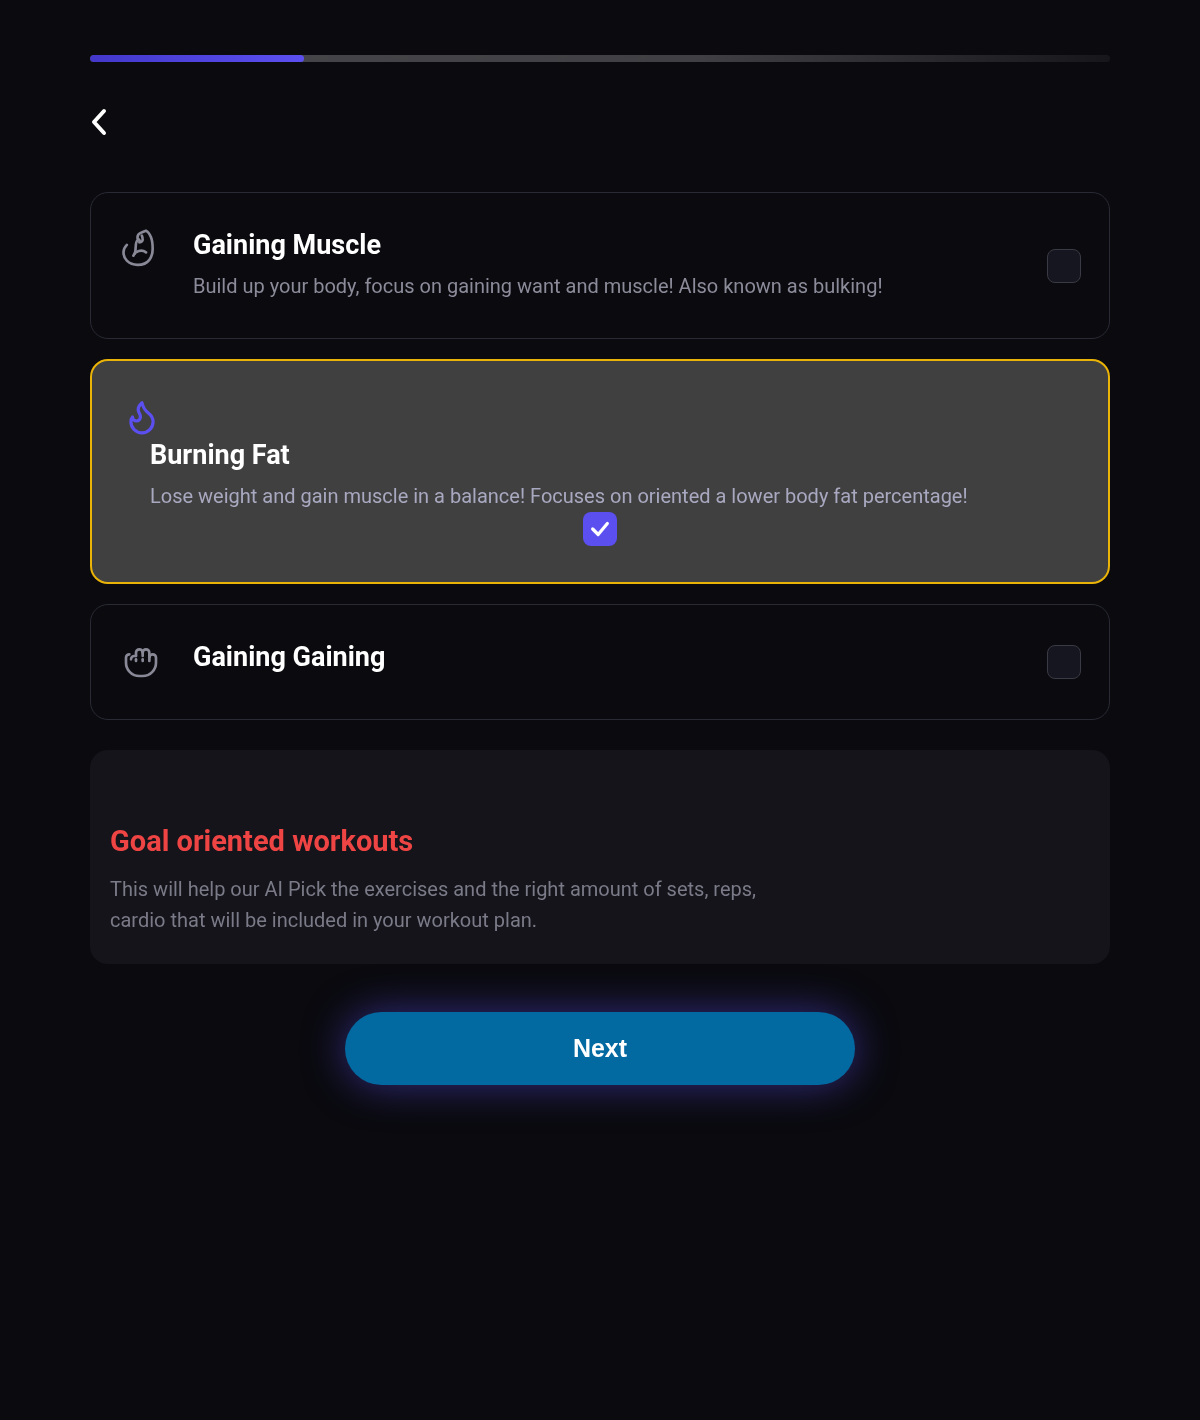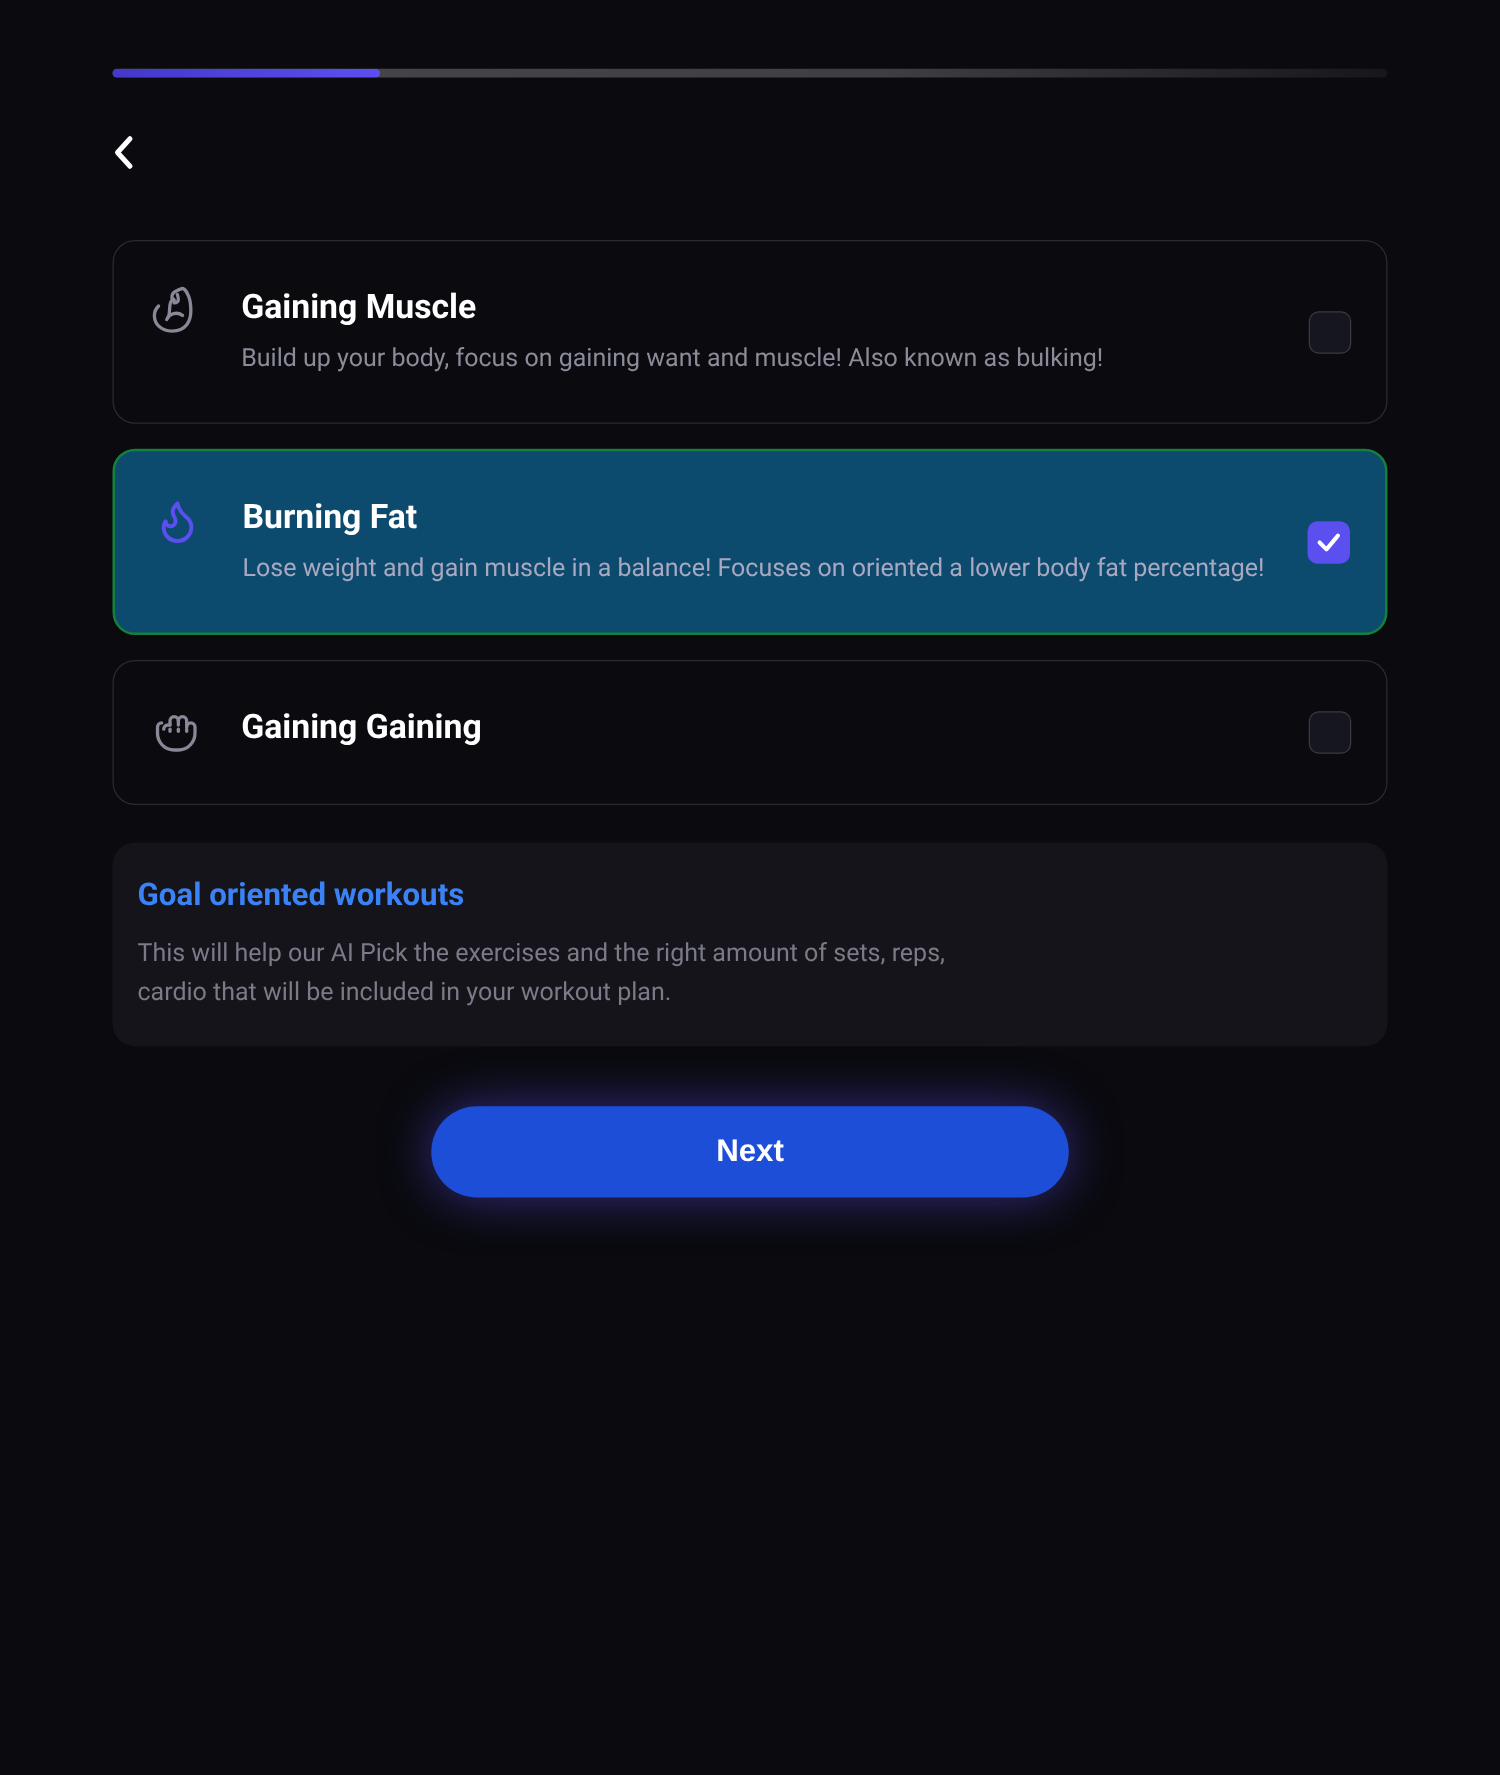--- a/index.html
+++ b/index.html
@@ -69,22 +69,23 @@
       display: flex;
       align-items: flex-start;
       padding: 36px 28px;
       border: 1.5px solid #2a2a35;
       border-radius: 18px;
       background-color: transparent;
       cursor: pointer;
     }
 
     .option-card.selected {
-      border: 2px solid #15803d;
-      background-color: #0c4a6e;
+      border: 2px solid #eab308;
+      background-color: #404040;
+      flex-direction: column;
     }
 
     .option-icon {
       width: 44px;
       height: 44px;
       flex-shrink: 0;
       margin-top: -2px;
       display: flex;
       align-items: center;
       justify-content: center;
@@ -132,39 +133,40 @@
     }
 
     .info-box {
       margin-top: 30px;
       padding: 28px 20px;
       background-color: #14141a;
       border-radius: 18px;
     }
 
     .info-title {
-      font-size: 25px;
-      font-weight: 700;
-      color: #3b82f6;
+      font-size: 29px;
+      font-weight: 700;
+      color: #ef4444;
       margin-bottom: 16px;
+      margin-top: 46px;
     }
 
     .info-description {
       font-size: 20px;
       line-height: 1.55;
       color: #7a7a88;
       max-width: 660px;
     }
 
     .next-button {
       margin: 48px auto 0;
       display: block;
       width: 510px;
       padding: 22px 0;
-      background-color: #1d4ed8;
+      background-color: #0369a1;
       color: #ffffff;
       border: none;
       border-radius: 40px;
       font-size: 25px;
       font-weight: 700;
       cursor: pointer;
       box-shadow: 0 0 40px rgba(91, 79, 240, 0.5);
     }
   </style>
 </head>

